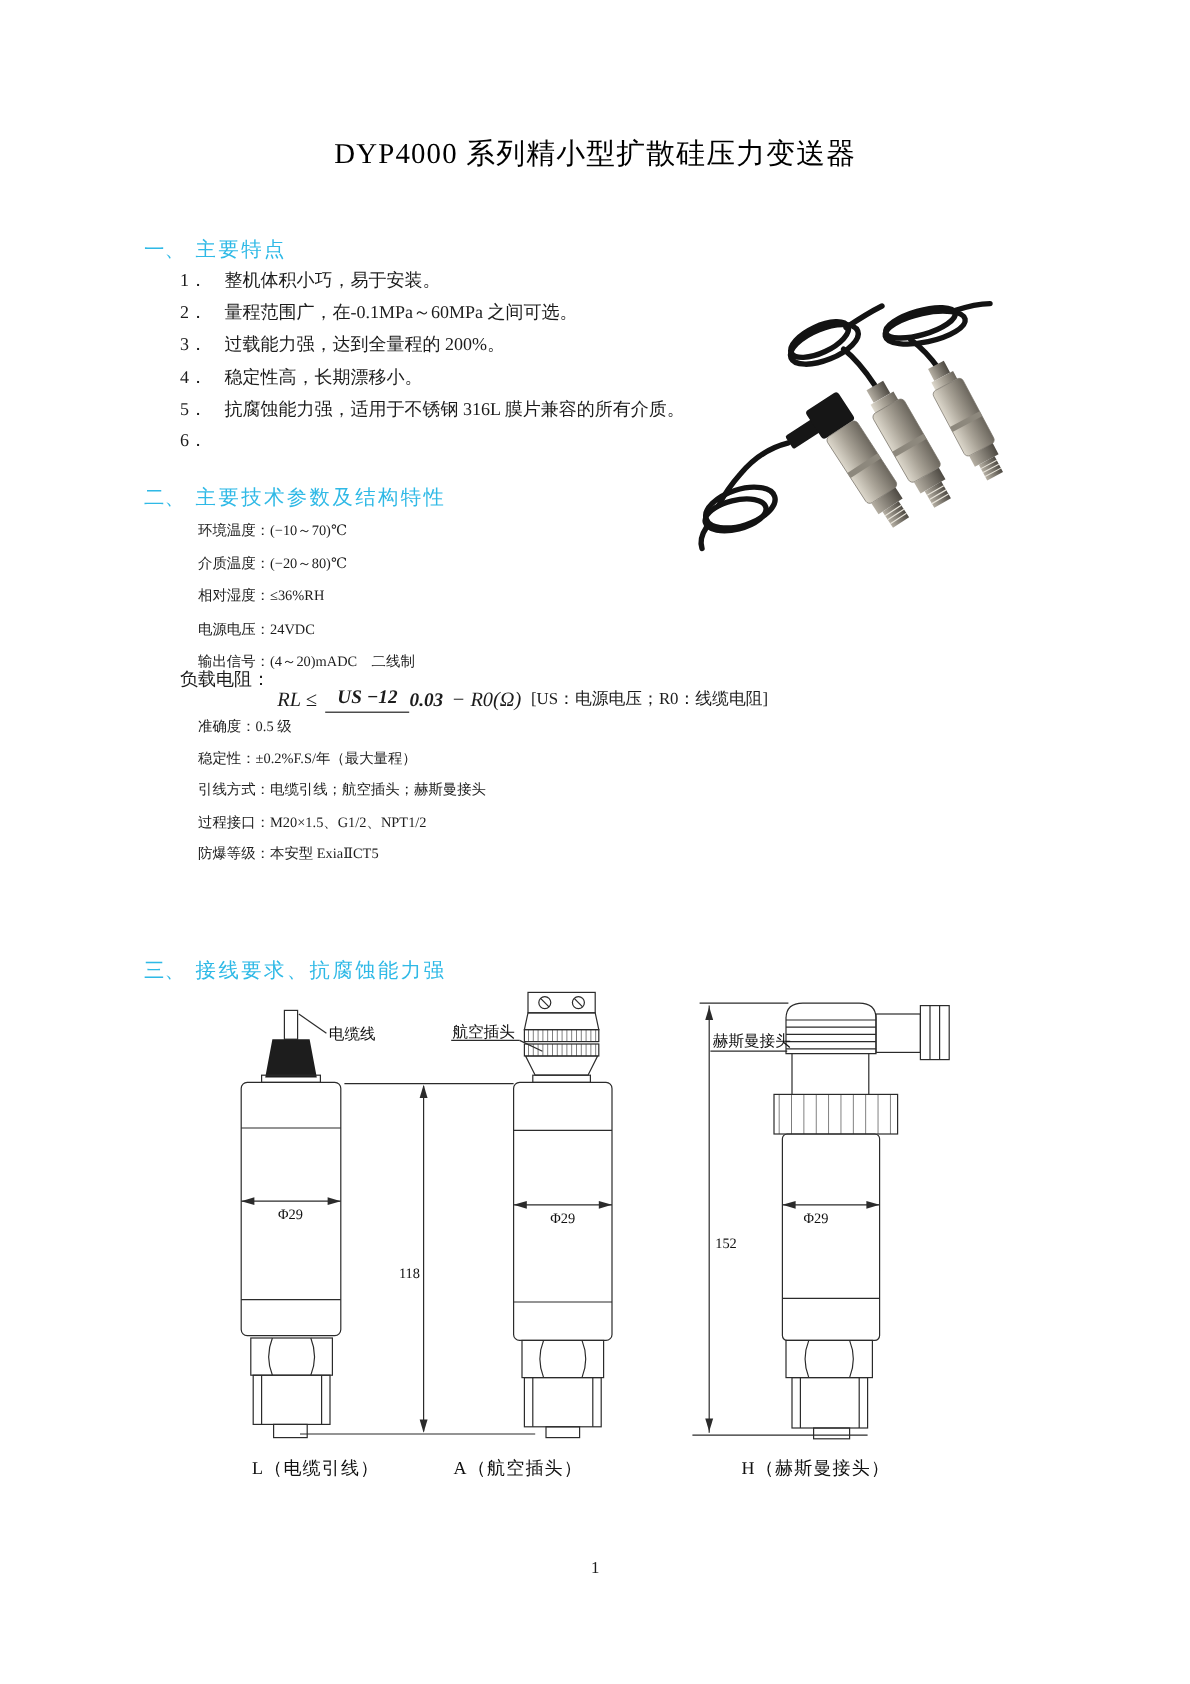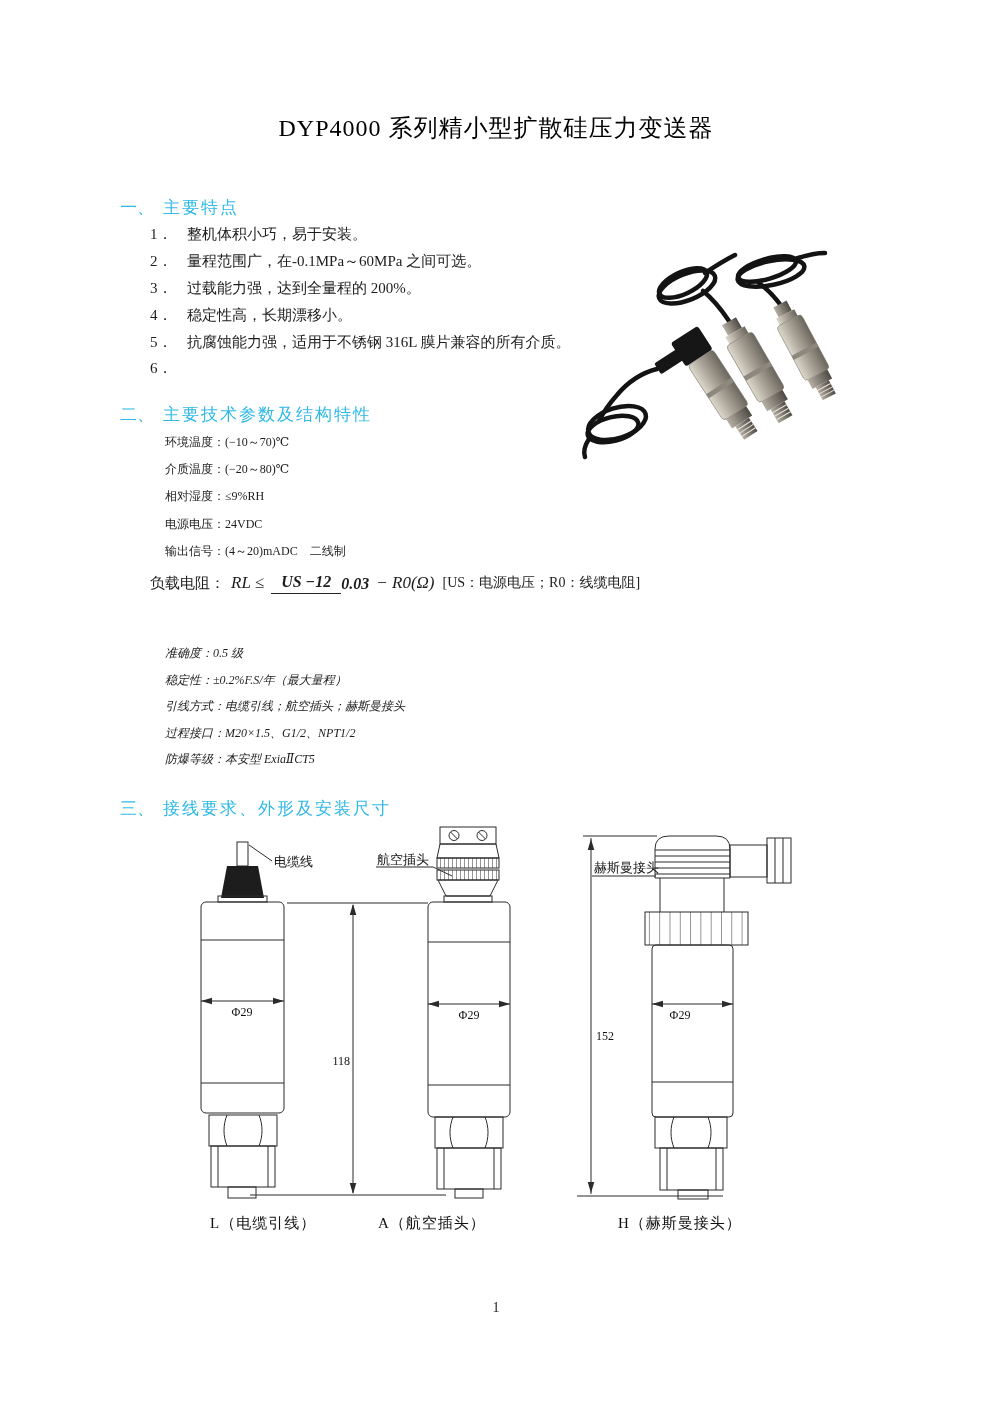--- a/index.html
+++ b/index.html
@@ -9,21 +9,21 @@
   .title{left:0;right:0;top:112px;text-align:center;font-size:24px;letter-spacing:1px;color:#000;}
   .sec-head{left:120px;color:#2fb9e6;font-size:17px;display:flex;}
   .sec-head .sn{width:43px;}
   .sec-head .st{letter-spacing:2px;}
   .feat{left:150px;top:221px;font-size:15px;}
   .feat .row{height:26.9px;line-height:26.9px;display:flex;}
   .feat .no{width:37px;}
   .plist{left:150px;font-size:12px;margin-left:15px;}
   .plist-a div{height:27.2px;line-height:27.2px;}
   .plist-b div{height:26.5px;line-height:26.5px;}
-  .formula{left:150px;top:557px;height:52px;display:flex;align-items:center;font-size:15px;}
+  .formula{left:150px;top:557px;height:52px;display:flex;font-size:15px;}
   .fmath{display:flex;align-items:center;font-style:italic;font-size:17px;margin-left:6px;}
   .frac{display:inline-flex;flex-direction:row;text-align:center;font-size:16px;margin:0 7px;font-weight:bold;}
   .frac .nu{border-bottom:1.5px solid #222;padding:0 10px 2px;}
   .frac .de{padding-top:2px;}
   .fnote{font-style:normal;font-size:14px;margin-left:8px;}
   .pgnum{left:0;right:0;top:1300px;text-align:center;font-size:14px;}
   
   .ln{stroke:#2b2b2b;stroke-width:1;fill:none;}
   .lnw{stroke:#2b2b2b;stroke-width:1;fill:#fff;}
   .ar{fill:#2b2b2b;stroke:none;}
@@ -132,49 +132,49 @@
   </svg>
 
   <div class="abs sec-head" style="top:403px;">
     <span class="sn">二、</span>
     <span class="st">主要技术参数及结构特性</span>
   </div>
 
   <div class="abs plist plist-a" style="top:429px;">
     <div>环境温度：(−10～70)℃</div>
     <div>介质温度：(−20～80)℃</div>
-    <div>相对湿度：≤9%RH</div>
+    <div>相对湿度：≤36%RH</div>
     <div>电源电压：24VDC</div>
     <div>输出信号：(4～20)mADC　二线制</div>
   </div>
 
   <div class="abs formula">
     <span>负载电阻：</span>
     <span class="fmath">
       <span>RL ≤</span>
       <span class="frac">
         <span class="nu">US −12</span>
         <span class="de">0.03</span>
       </span>
       <span>− R0(Ω)</span>
       <span class="fnote">[US：电源电压；R0：线缆电阻]</span>
     </span>
   </div>
 
-  <div class="abs plist plist-b" style="top:640px;font-style:italic;">
+  <div class="abs plist plist-b" style="top:592px;">
     <div>准确度：0.5 级</div>
     <div>稳定性：±0.2%F.S/年（最大量程）</div>
     <div>引线方式：电缆引线；航空插头；赫斯曼接头</div>
     <div>过程接口：M20×1.5、G1/2、NPT1/2</div>
     <div>防爆等级：本安型 ExiaⅡCT5</div>
   </div>
 
   <div class="abs sec-head" style="top:797px;">
     <span class="sn">三、</span>
-    <span class="st">接线要求、外形及安装尺寸</span>
+    <span class="st">接线要求、抗腐蚀能力强</span>
   </div>
 
   <svg class="abs" style="left:150px;top:818px;" width="690" height="430" viewBox="150 818 690 430">
     <defs>
       <pattern id="vh4" width="4" height="12" patternUnits="userSpaceOnUse">
         <path d="M0,0 V12" stroke="#2b2b2b" stroke-width="1"></path>
       </pattern>
       <pattern id="vh10" width="10.3" height="33" patternUnits="userSpaceOnUse">
         <path d="M0,0 V33" stroke="#2b2b2b" stroke-width="1"></path>
       </pattern>

